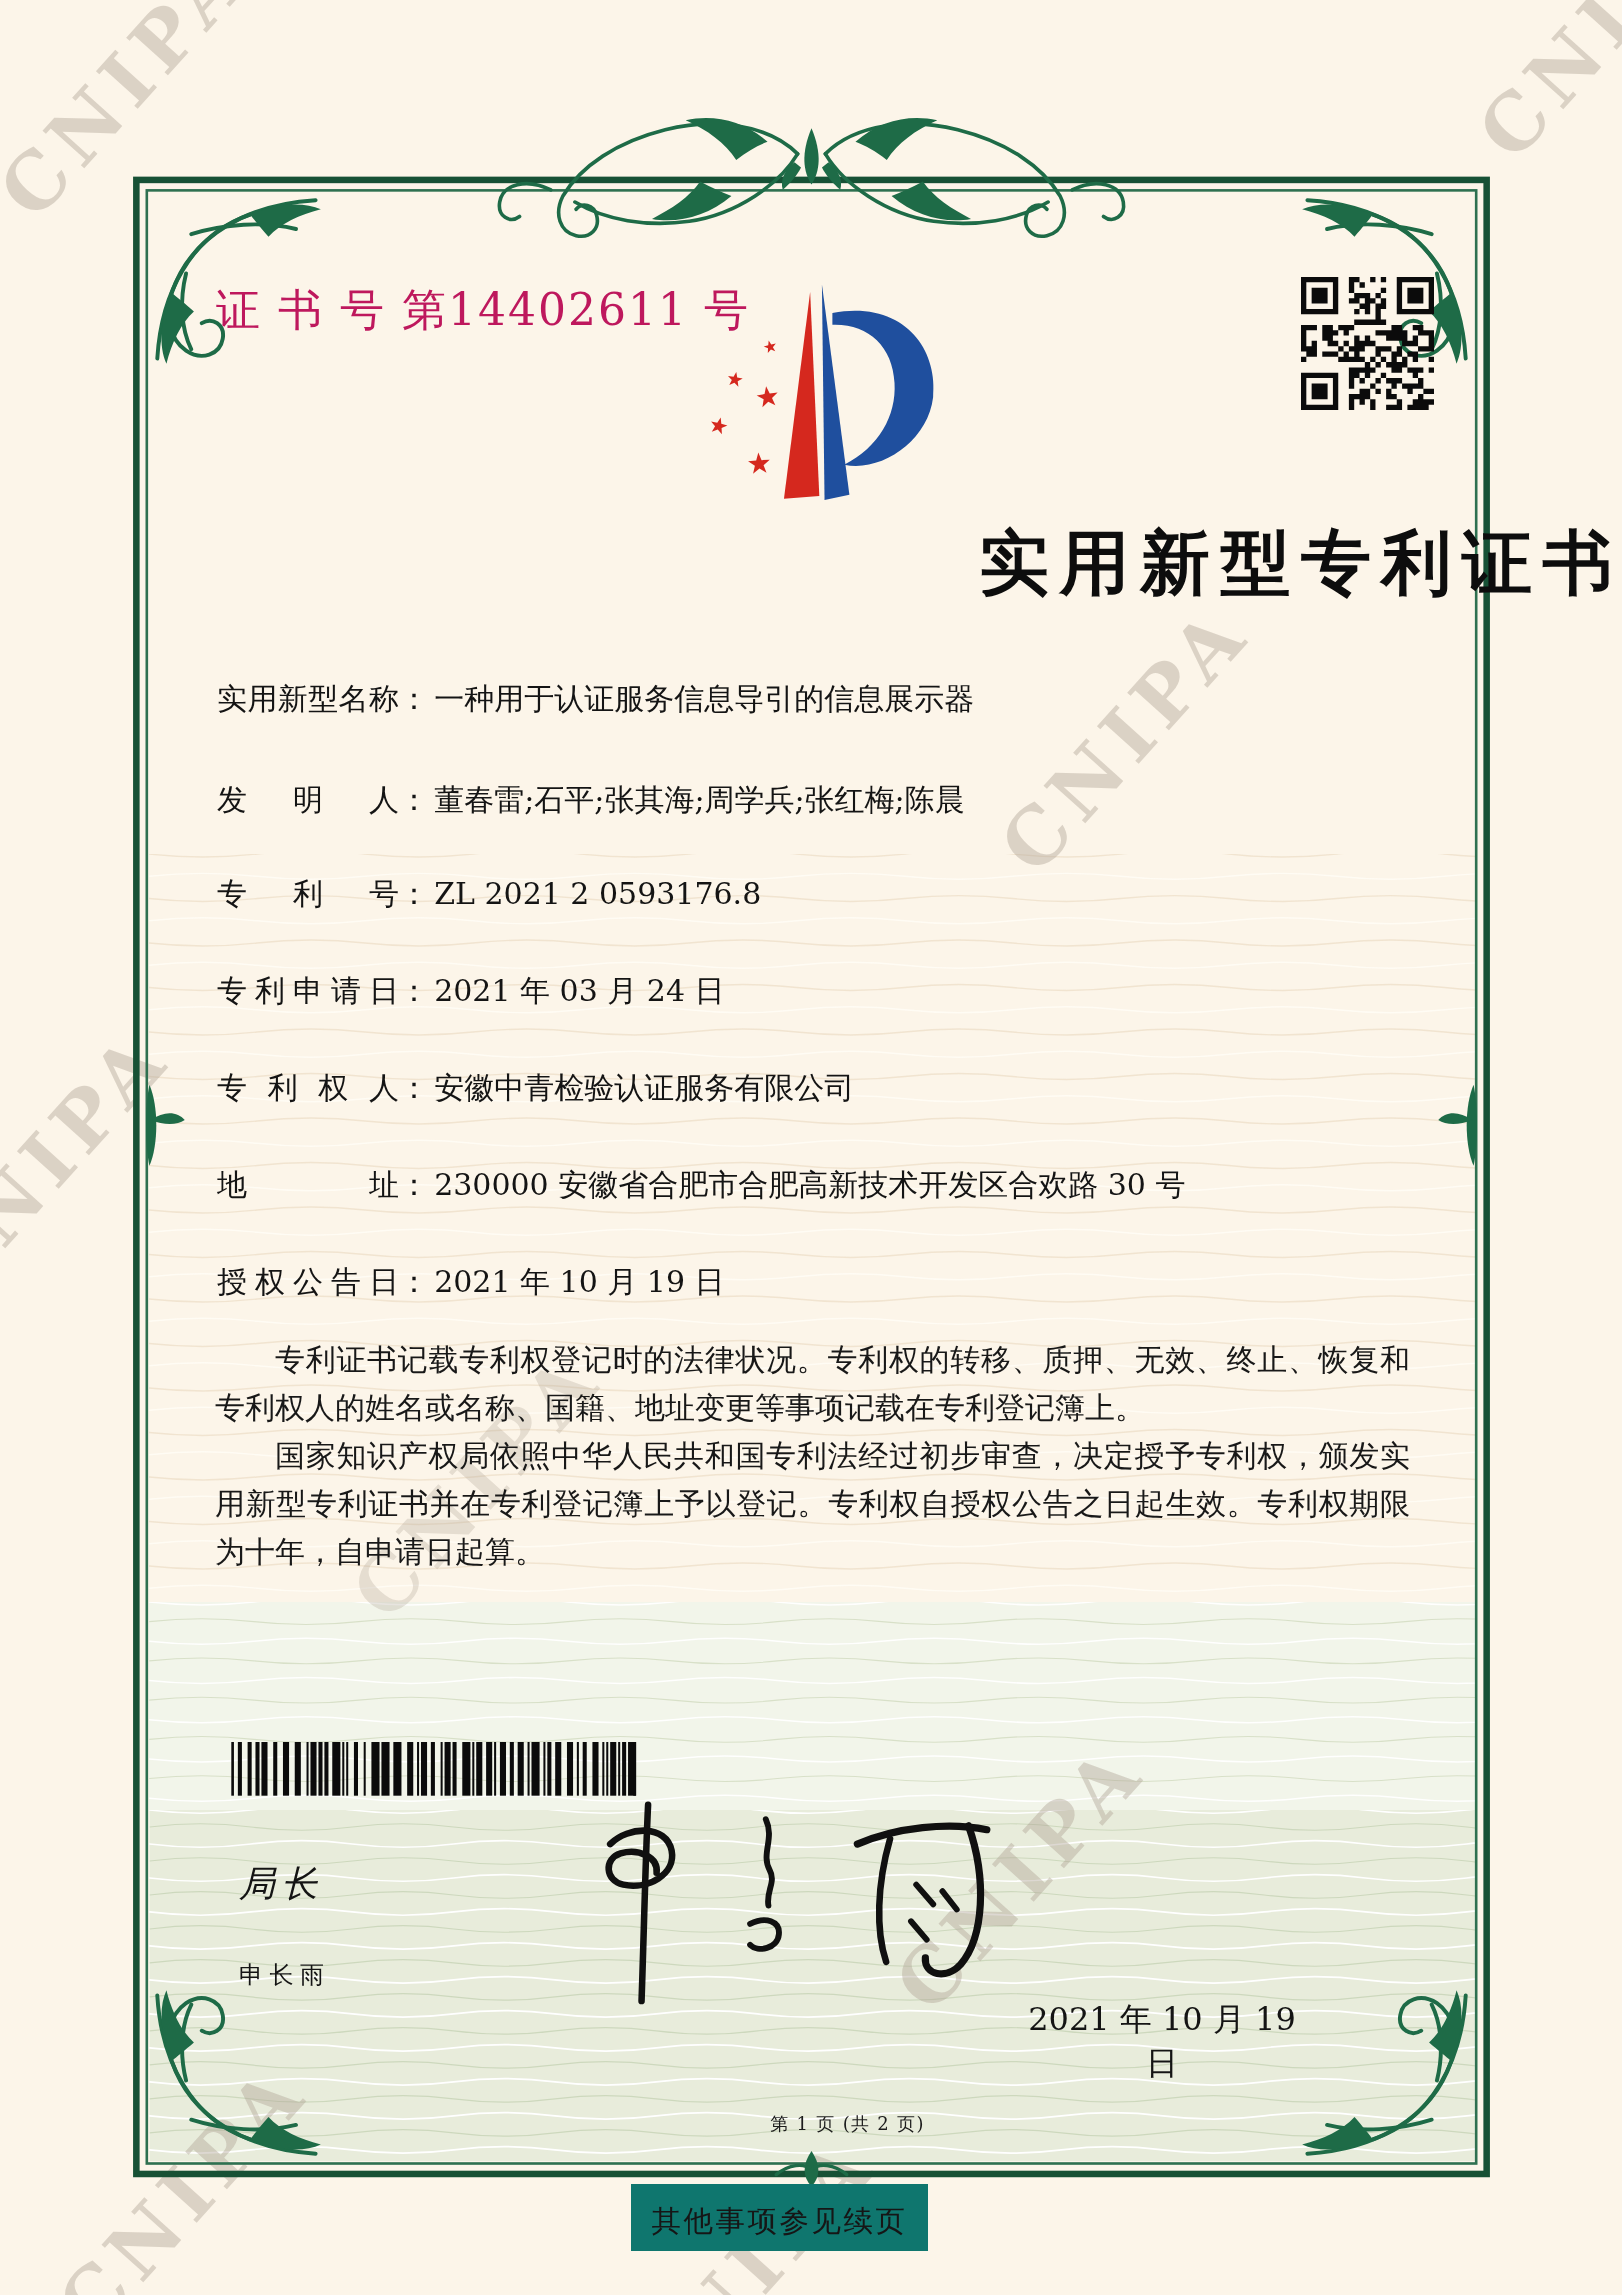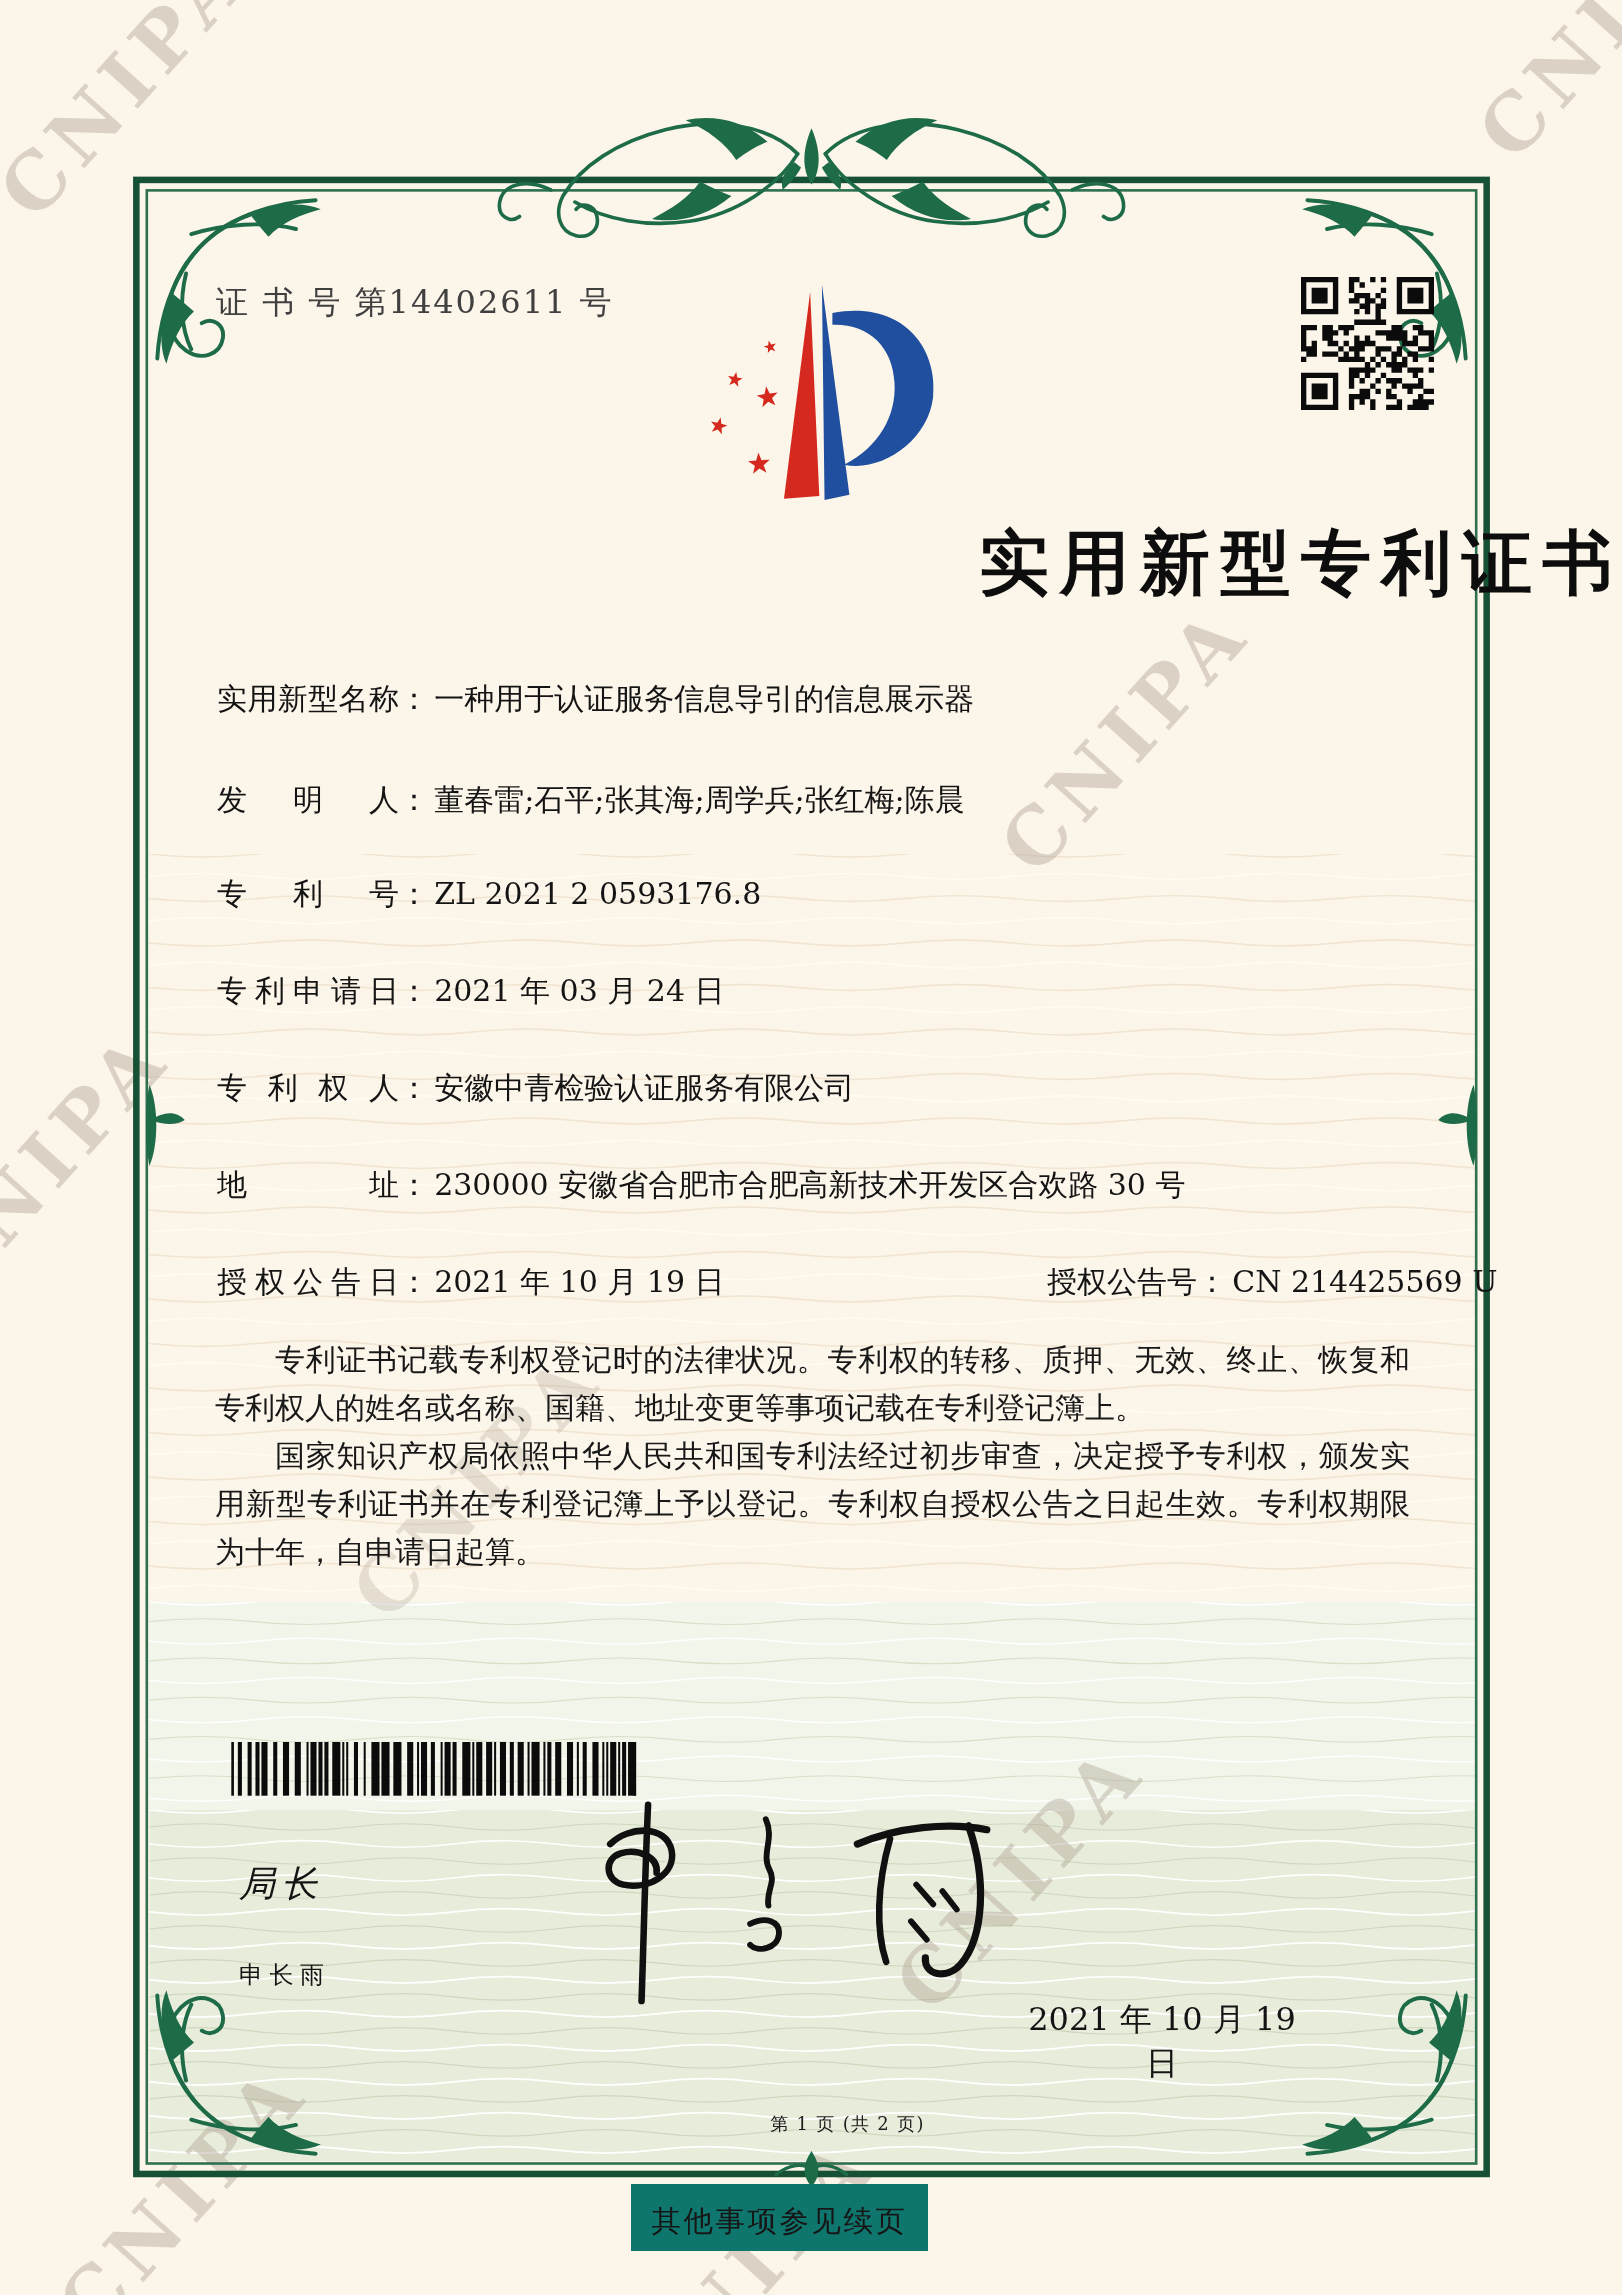--- a/index.html
+++ b/index.html
@@ -4,21 +4,21 @@
 <style>
   html,body{margin:0;padding:0;background:#fcf5e9;}
   .page{position:relative;width:1623px;height:2295px;background:#fcf5e9;overflow:hidden;
         font-family:"DejaVu Serif",serif;color:#141414;}
   .abs{position:absolute;}
   svg{display:block;}
   
   .wm{position:absolute;font-weight:bold;font-size:77px;letter-spacing:9.2px;white-space:nowrap;
       color:rgba(174,163,148,.42);transform:rotate(-48deg);font-family:"DejaVu Serif",serif;}
   
-  .cert-no{position:absolute;left:216px;top:281px;font-size:32px;letter-spacing:2px;color:#404040;}
+  .cert-no{position:absolute;left:216px;top:281px;font-size:44px;letter-spacing:2px;color:#be185d;}
   
   .title{position:absolute;left:0;top:517px;width:100%;text-align:right;font-size:70px;
          font-weight:bold;letter-spacing:10.5px;color:#0d0d0d;}
   
   .field{position:absolute;left:217px;font-size:30px;white-space:nowrap;color:#141414;}
   .f-label{display:inline-block;width:182px;text-align:justify;text-align-last:justify;vertical-align:bottom;}
   .f-value{margin-left:5.2px;}
   .grant-right{position:absolute;left:830px;top:0;font-size:30px;white-space:nowrap;}
   
   .paras{position:absolute;left:215px;top:1336px;width:1195px;font-size:30px;line-height:48px;
@@ -215,23 +215,20 @@
   </div>
   <div class="field z4" style="top:1068px;">
     <span class="f-label">专利权人</span><span>：</span><span class="f-value">安徽中青检验认证服务有限公司</span>
   </div>
   <div class="field z4" style="top:1165px;">
     <span class="f-label">地址</span><span>：</span><span class="f-value">230000 安徽省合肥市合肥高新技术开发区合欢路 30 号</span>
   </div>
 
   <div class="field z4" style="top:1262px;">
     <span class="f-label">授权公告日</span><span>：</span><span class="f-value">2021 年 10 月 19 日</span>
-    <span class="grant-right">
-      <span>授权公告号</span><span>：</span><span class="f-value">CN 214425569 U</span>
-    </span>
   </div>
 
   <div class="paras z4">
     <p>专利证书记载专利权登记时的法律状况。专利权的转移、质押、无效、终止、恢复和专利权人的姓名或名称、国籍、地址变更等事项记载在专利登记簿上。</p>
     <p>国家知识产权局依照中华人民共和国专利法经过初步审查，决定授予专利权，颁发实用新型专利证书并在专利登记簿上予以登记。专利权自授权公告之日起生效。专利权期限为十年，自申请日起算。</p>
   </div>
 
   <svg id="barcode" class="abs z4" style="left:230px;top:1742px;" width="419" height="55" viewBox="0 0 640 84">
       <rect x="2" y="0" width="4" height="82" fill="#0b0b0b"></rect>
       <rect x="12" y="0" width="6.2" height="82" fill="#0b0b0b"></rect>

